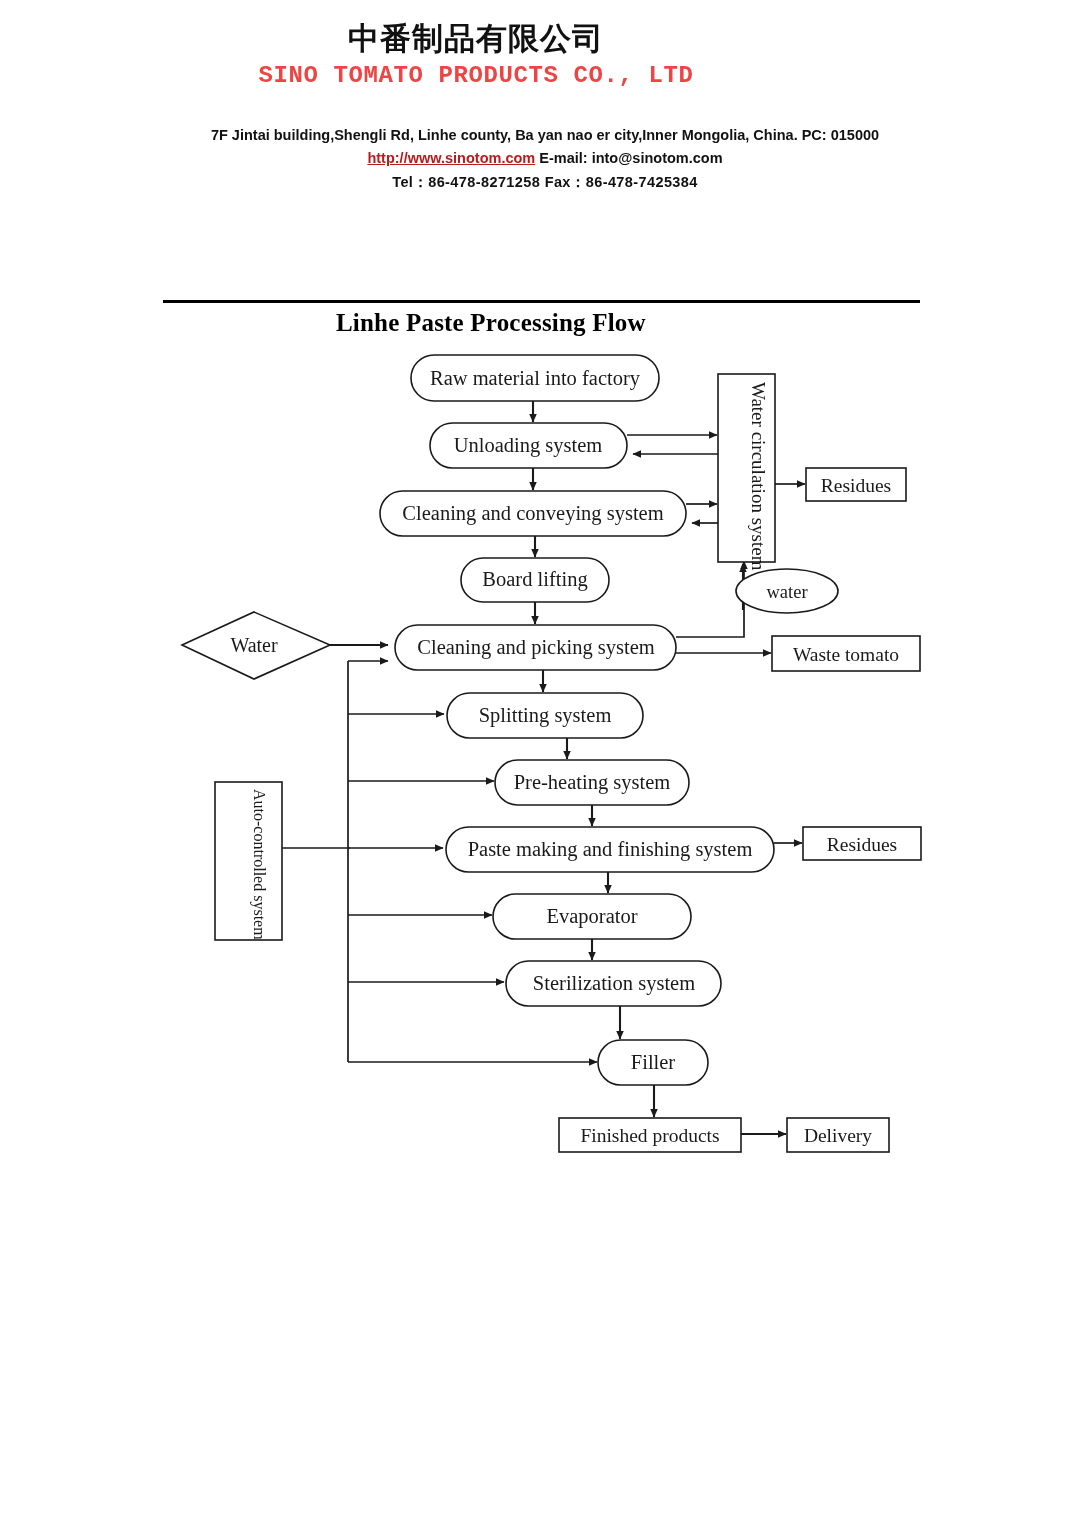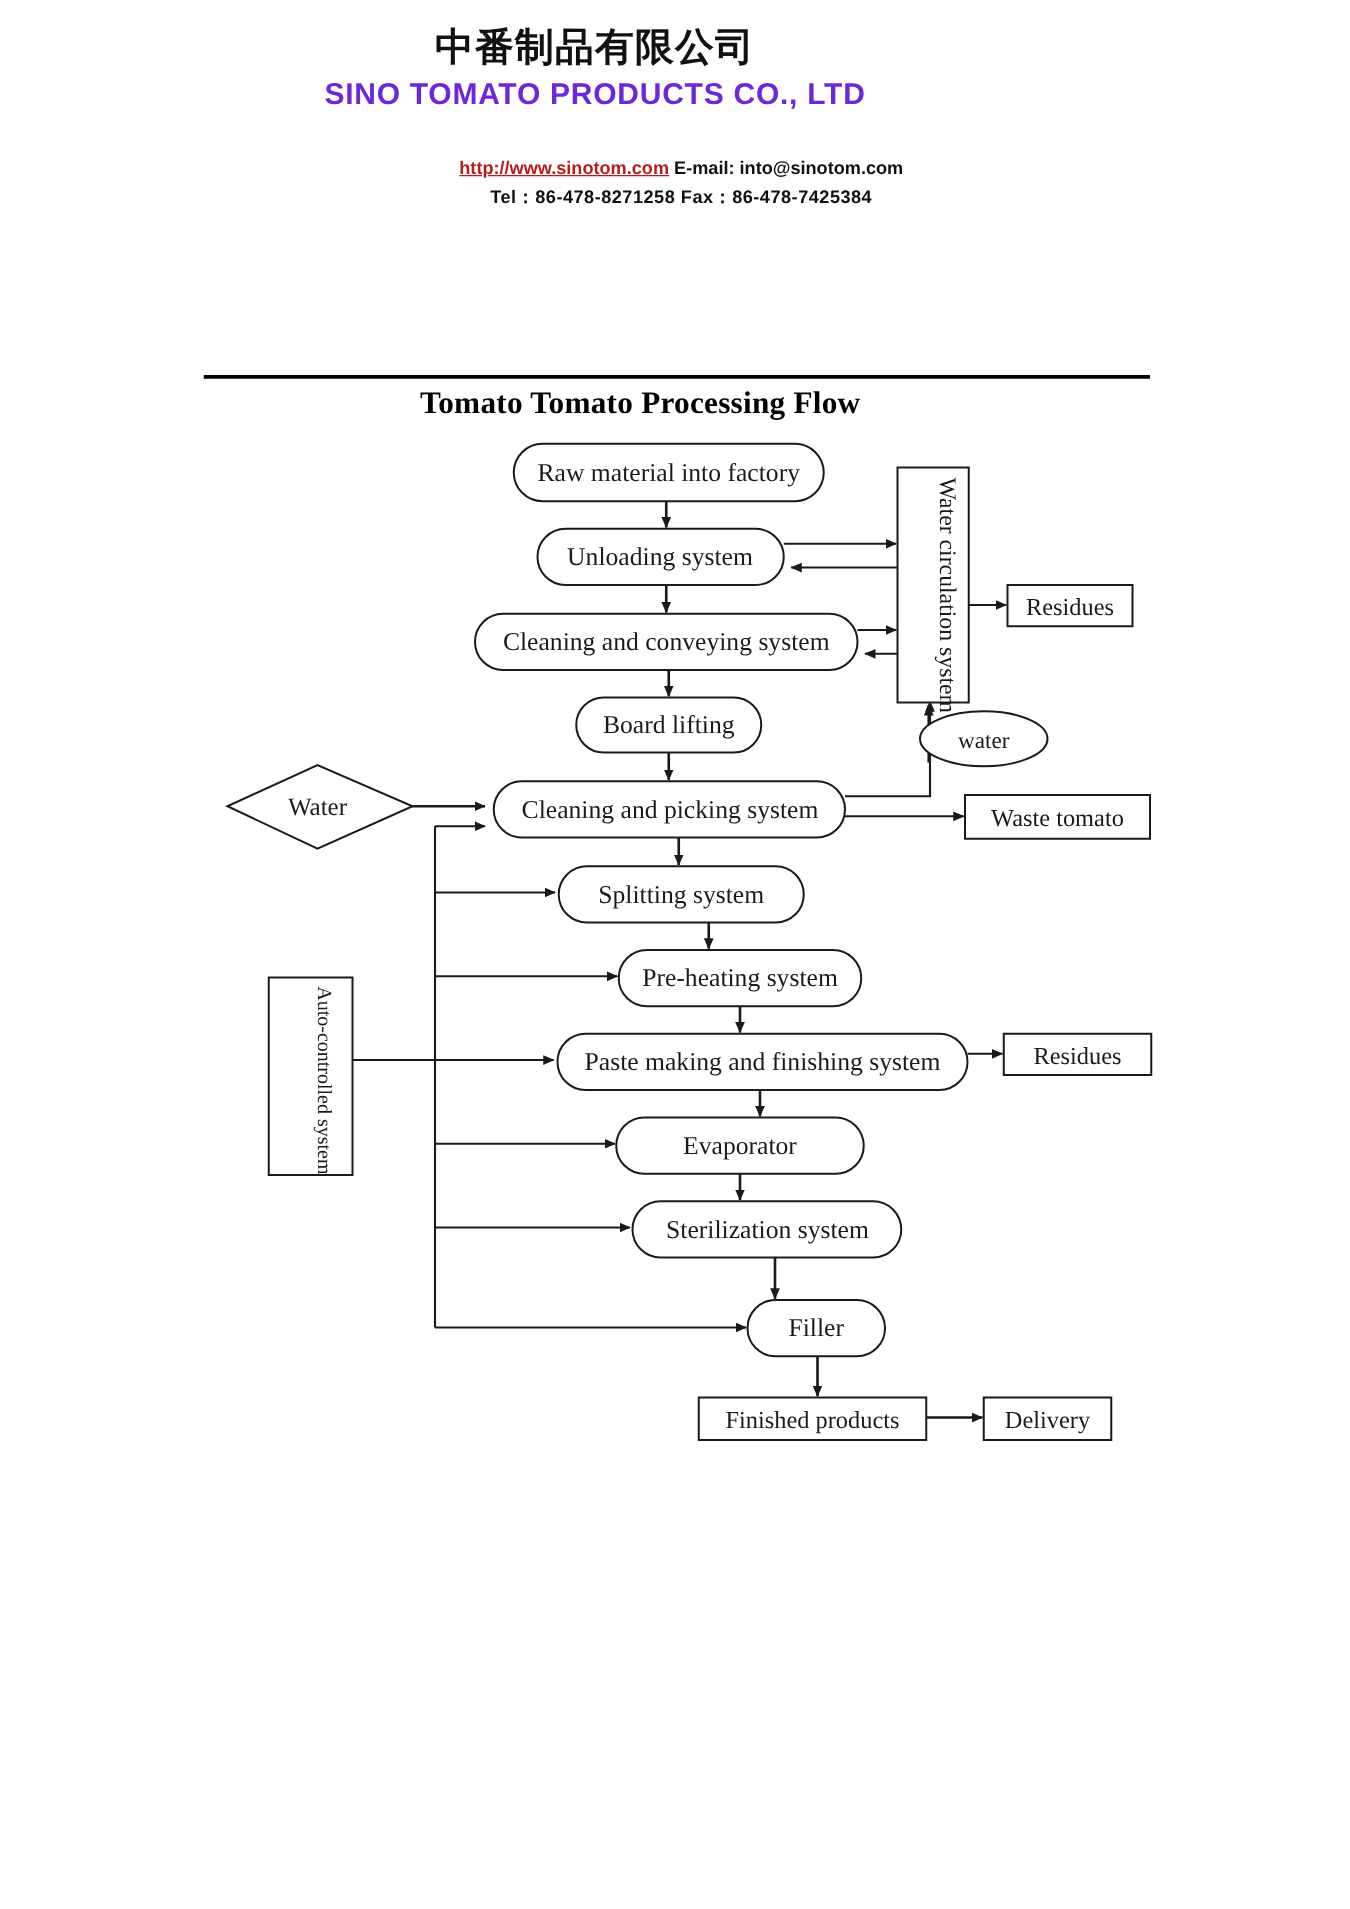--- a/index.html
+++ b/index.html
@@ -15,22 +15,22 @@
   .lh-top{display:flex;align-items:center;padding:0 0 0 170px;height:110px;gap:0;}
   .logo{width:130px;height:100px;flex:0 0 130px;position:relative;}
   .logo svg{display:block;}
   .names{margin-left:26px;text-align:center;width:560px;}
   .cn-name{
     font-size:31px;font-weight:bold;letter-spacing:1px;
     font-family:"DejaVu Sans","Liberation Sans",sans-serif;
     color:#111;line-height:1.15;text-align:center;
   }
   .en-name{
-    font-size:24px;font-weight:bold;letter-spacing:.6px;color:#6d28d9;
-    margin-top:5px;line-height:1.15;
+    font-size:24px;font-weight:bold;letter-spacing:.6px;color:#ef4444;
+    margin-top:5px;line-height:1.15;font-family:Liberation Mono, monospace;
   }
   .addr-block{
     width:790px;margin:14px 0 0 150px;text-align:center;
     font-size:14.5px;font-weight:bold;color:#111;line-height:1.55;
   }
   .addr-line2{margin-top:1px;}
   .url{color:#b91c1c;text-decoration:underline;font-weight:bold;}
   .tel-line{letter-spacing:.4px;margin-top:1px;}
   .rule{
     position:absolute;left:163px;top:300px;width:757px;height:0;
@@ -59,27 +59,28 @@
 
   <div class="letterhead">
     <div class="lh-top">
       <div class="names">
         <div class="cn-name">中番制品有限公司</div>
         <div class="en-name">SINO TOMATO PRODUCTS CO., LTD</div>
       </div>
     </div>
 
     <div class="addr-block">
+      <div>7F Jintai building,Shengli Rd, Linhe county, Ba yan nao er city,Inner Mongolia, China. PC: 015000</div>
       <div class="addr-line2"><a class="url" href="#">http://www.sinotom.com</a> <span>E-mail: into@sinotom.com</span></div>
       <div class="tel-line">Tel：86-478-8271258   Fax：86-478-7425384</div>
     </div>
     <div class="rule"></div>
   </div>
 
-  <div class="flow-title">Tomato Tomato Processing Flow</div>
+  <div class="flow-title">Linhe Paste Processing Flow</div>
 
   <svg class="diagram" viewBox="0 0 1080 1527">
     <defs>
       <marker id="ah" markerWidth="9" markerHeight="9" refX="8.4" refY="4.5" orient="auto" markerUnits="userSpaceOnUse">
         <path d="M0,0.6 L9,4.5 L0,8.4 Z" fill="#1a1a1a"></path>
       </marker>
     </defs>
 
     <g>
 

